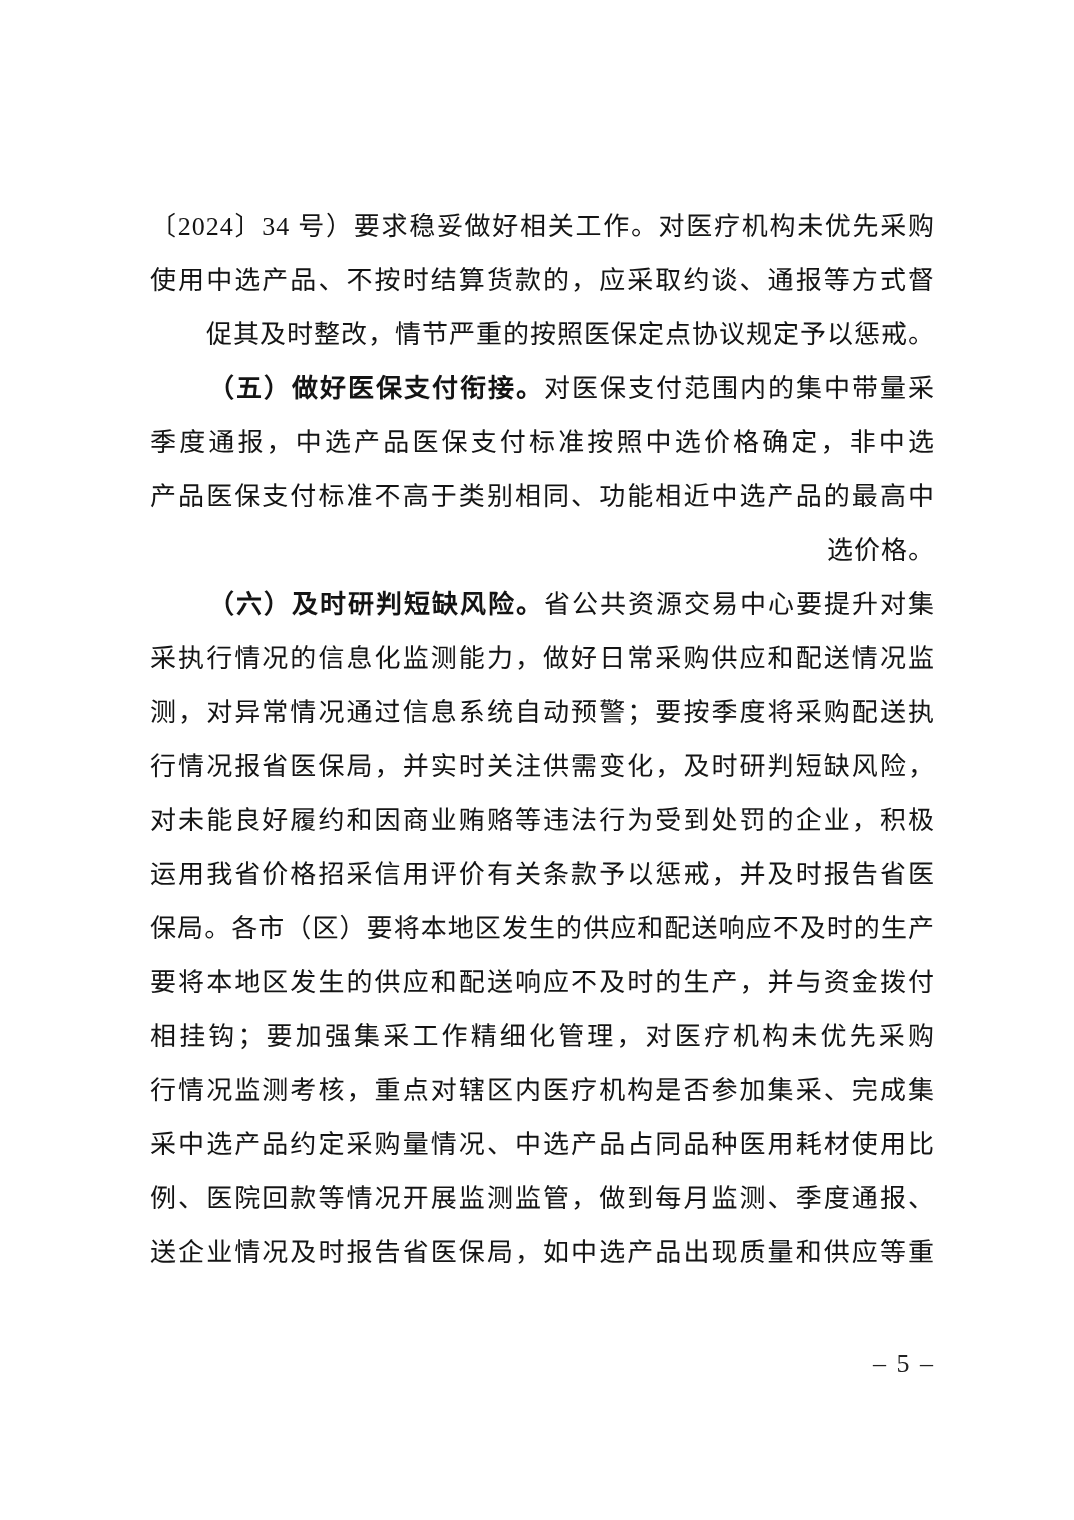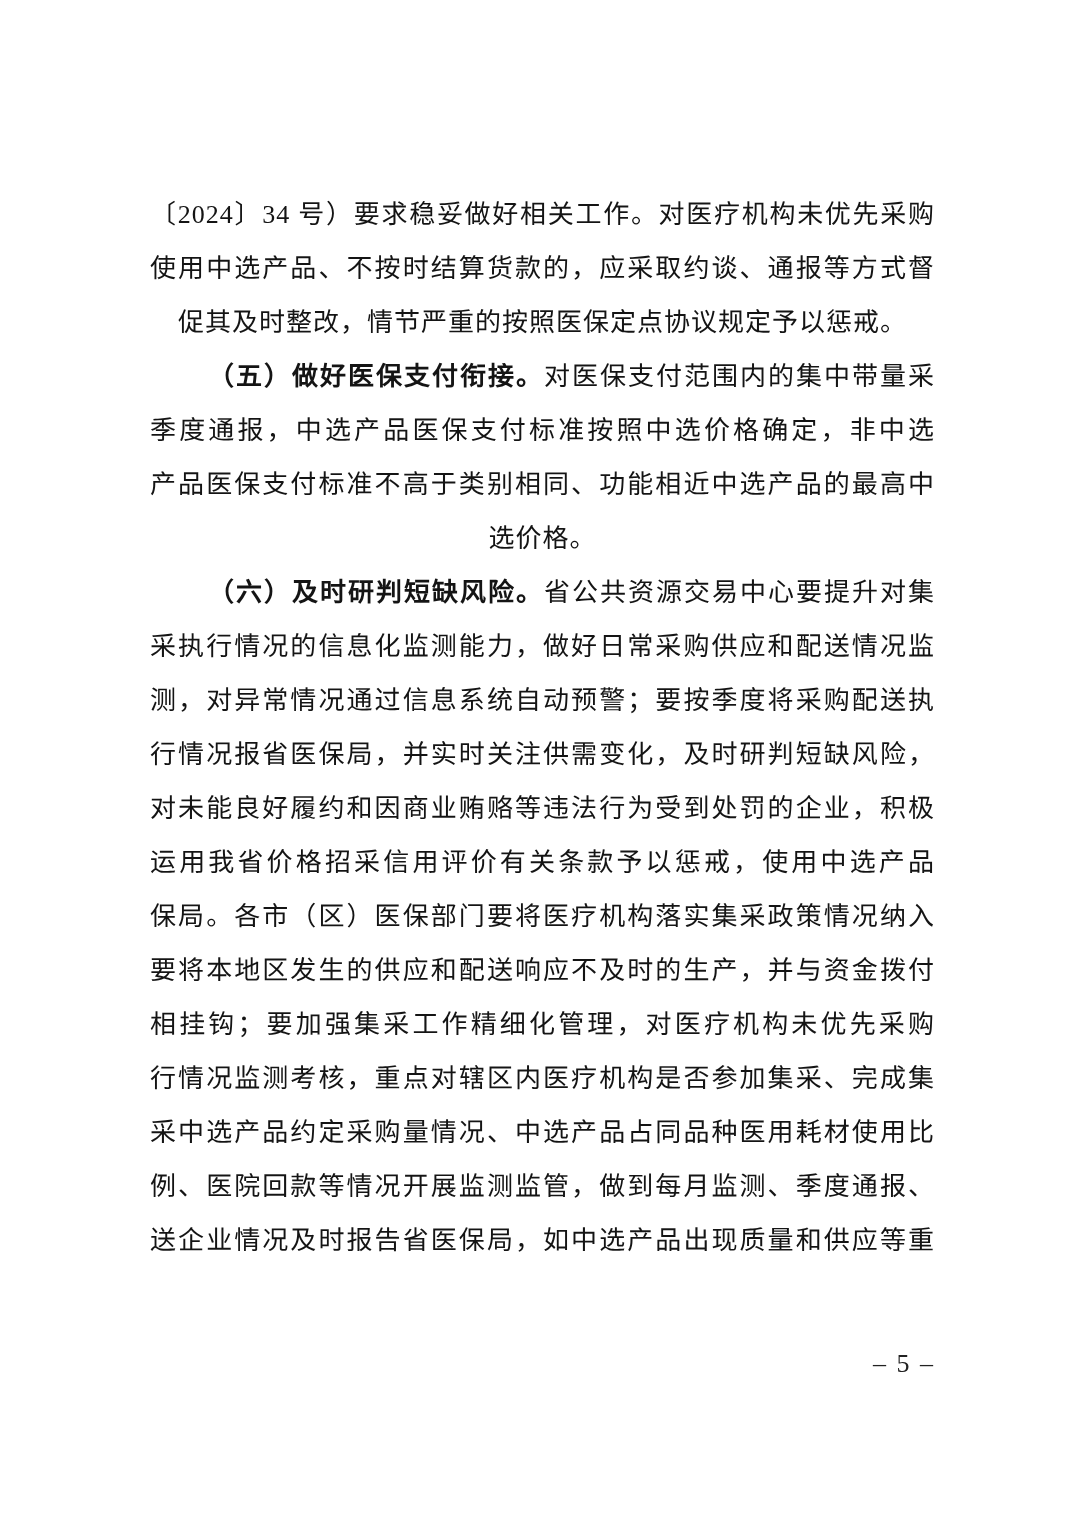--- a/index.html
+++ b/index.html
@@ -12,33 +12,33 @@
     width: 1074px;
     height: 1520px;
     background: #ffffff;
     overflow: hidden;
     font-family: "Liberation Serif", "DejaVu Serif", serif;
     color: #141414;
   }
   .text-block {
     position: absolute;
     left: 150px;
-    top: 188px;
+    top: 200px;
     width: 785px;
   }
   .paragraph {
     margin: 0;
     padding: 0;
   }
   .line {
     height: 54px;
     line-height: 54px;
     font-size: 26px;
     letter-spacing: 1px;
-    text-align: center;
+    text-align: right;
     white-space: normal;
     overflow: visible;
   }
   .line.just {
     text-align: justify;
     text-align-last: justify;
     -moz-text-align-last: justify;
     text-justify: inter-character;
   }
   .line.indent {
@@ -75,22 +75,22 @@
         <div class="line just"><span>季度通报，中选产品医保支付标准按照中选价格确定，非中选</span></div>
         <div class="line just"><span>产品医保支付标准不高于类别相同、功能相近中选产品的最高中</span></div>
         <div class="line"><span>选价格。</span></div>
       </div>
       <div class="paragraph">
         <div class="line just indent"><span class="lead-bold">（六）及时研判短缺风险。</span><span>省公共资源交易中心要提升对集</span></div>
         <div class="line just"><span>采执行情况的信息化监测能力，做好日常采购供应和配送情况监</span></div>
         <div class="line just"><span>测，对异常情况通过信息系统自动预警；要按季度将采购配送执</span></div>
         <div class="line just"><span>行情况报省医保局，并实时关注供需变化，及时研判短缺风险，</span></div>
         <div class="line just"><span>对未能良好履约和因商业贿赂等违法行为受到处罚的企业，积极</span></div>
-        <div class="line just"><span>运用我省价格招采信用评价有关条款予以惩戒，使用中选产品</span></div>
-        <div class="line just"><span>保局。各市（区）医保部门要将医疗机构落实集采政策情况纳入</span></div>
+        <div class="line just"><span>运用我省价格招采信用评价有关条款予以惩戒，并及时报告省医</span></div>
+        <div class="line just"><span>保局。各市（区）要将本地区发生的供应和配送响应不及时的生产</span></div>
         <div class="line just"><span>要将本地区发生的供应和配送响应不及时的生产，并与资金拨付</span></div>
         <div class="line just"><span>相挂钩；要加强集采工作精细化管理，对医疗机构未优先采购</span></div>
         <div class="line just"><span>行情况监测考核，重点对辖区内医疗机构是否参加集采、完成集</span></div>
         <div class="line just"><span>采中选产品约定采购量情况、中选产品占同品种医用耗材使用比</span></div>
         <div class="line just"><span>例、医院回款等情况开展监测监管，做到每月监测、季度通报、</span></div>
         <div class="line just"><span>送企业情况及时报告省医保局，如中选产品出现质量和供应等重</span></div>
       </div>
     </div>
   <div class="page-number">– 5 –</div>
 </div>

